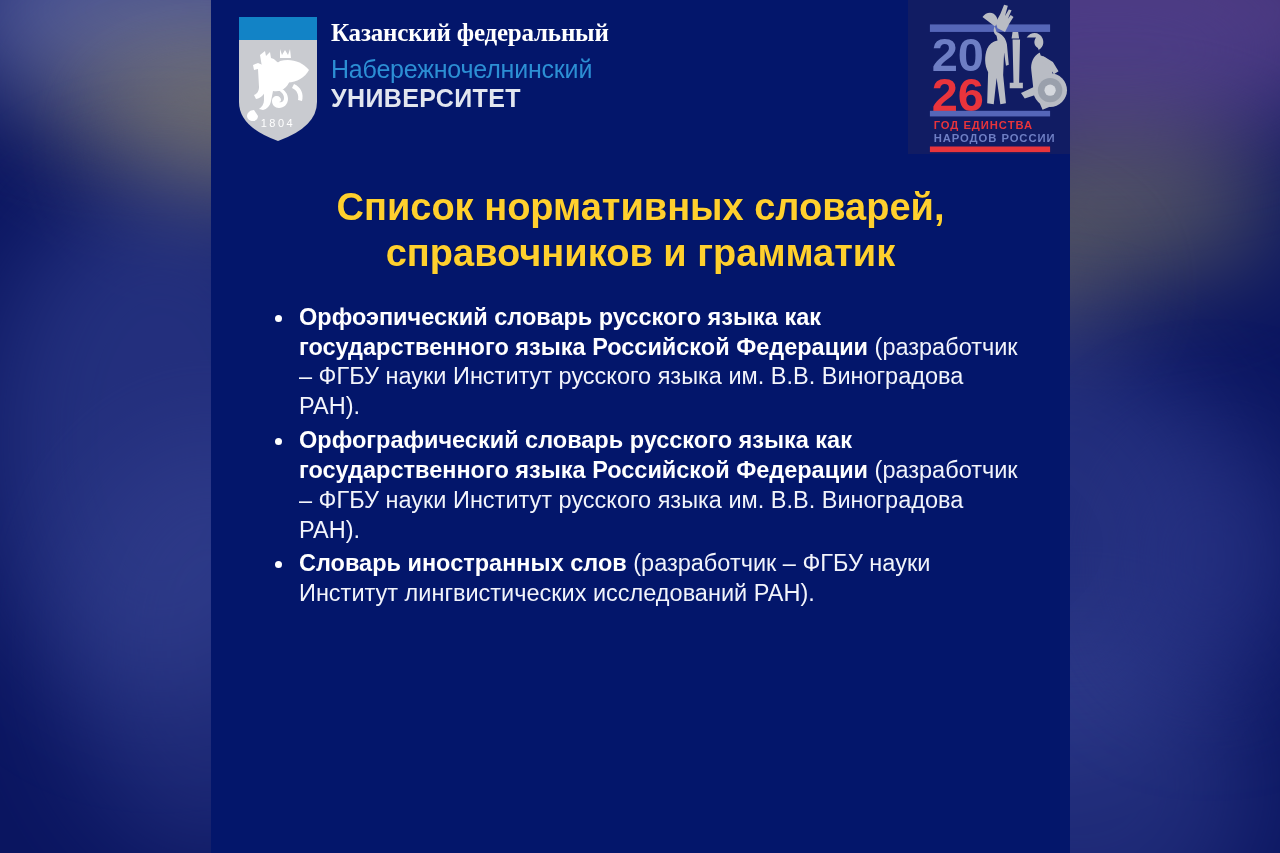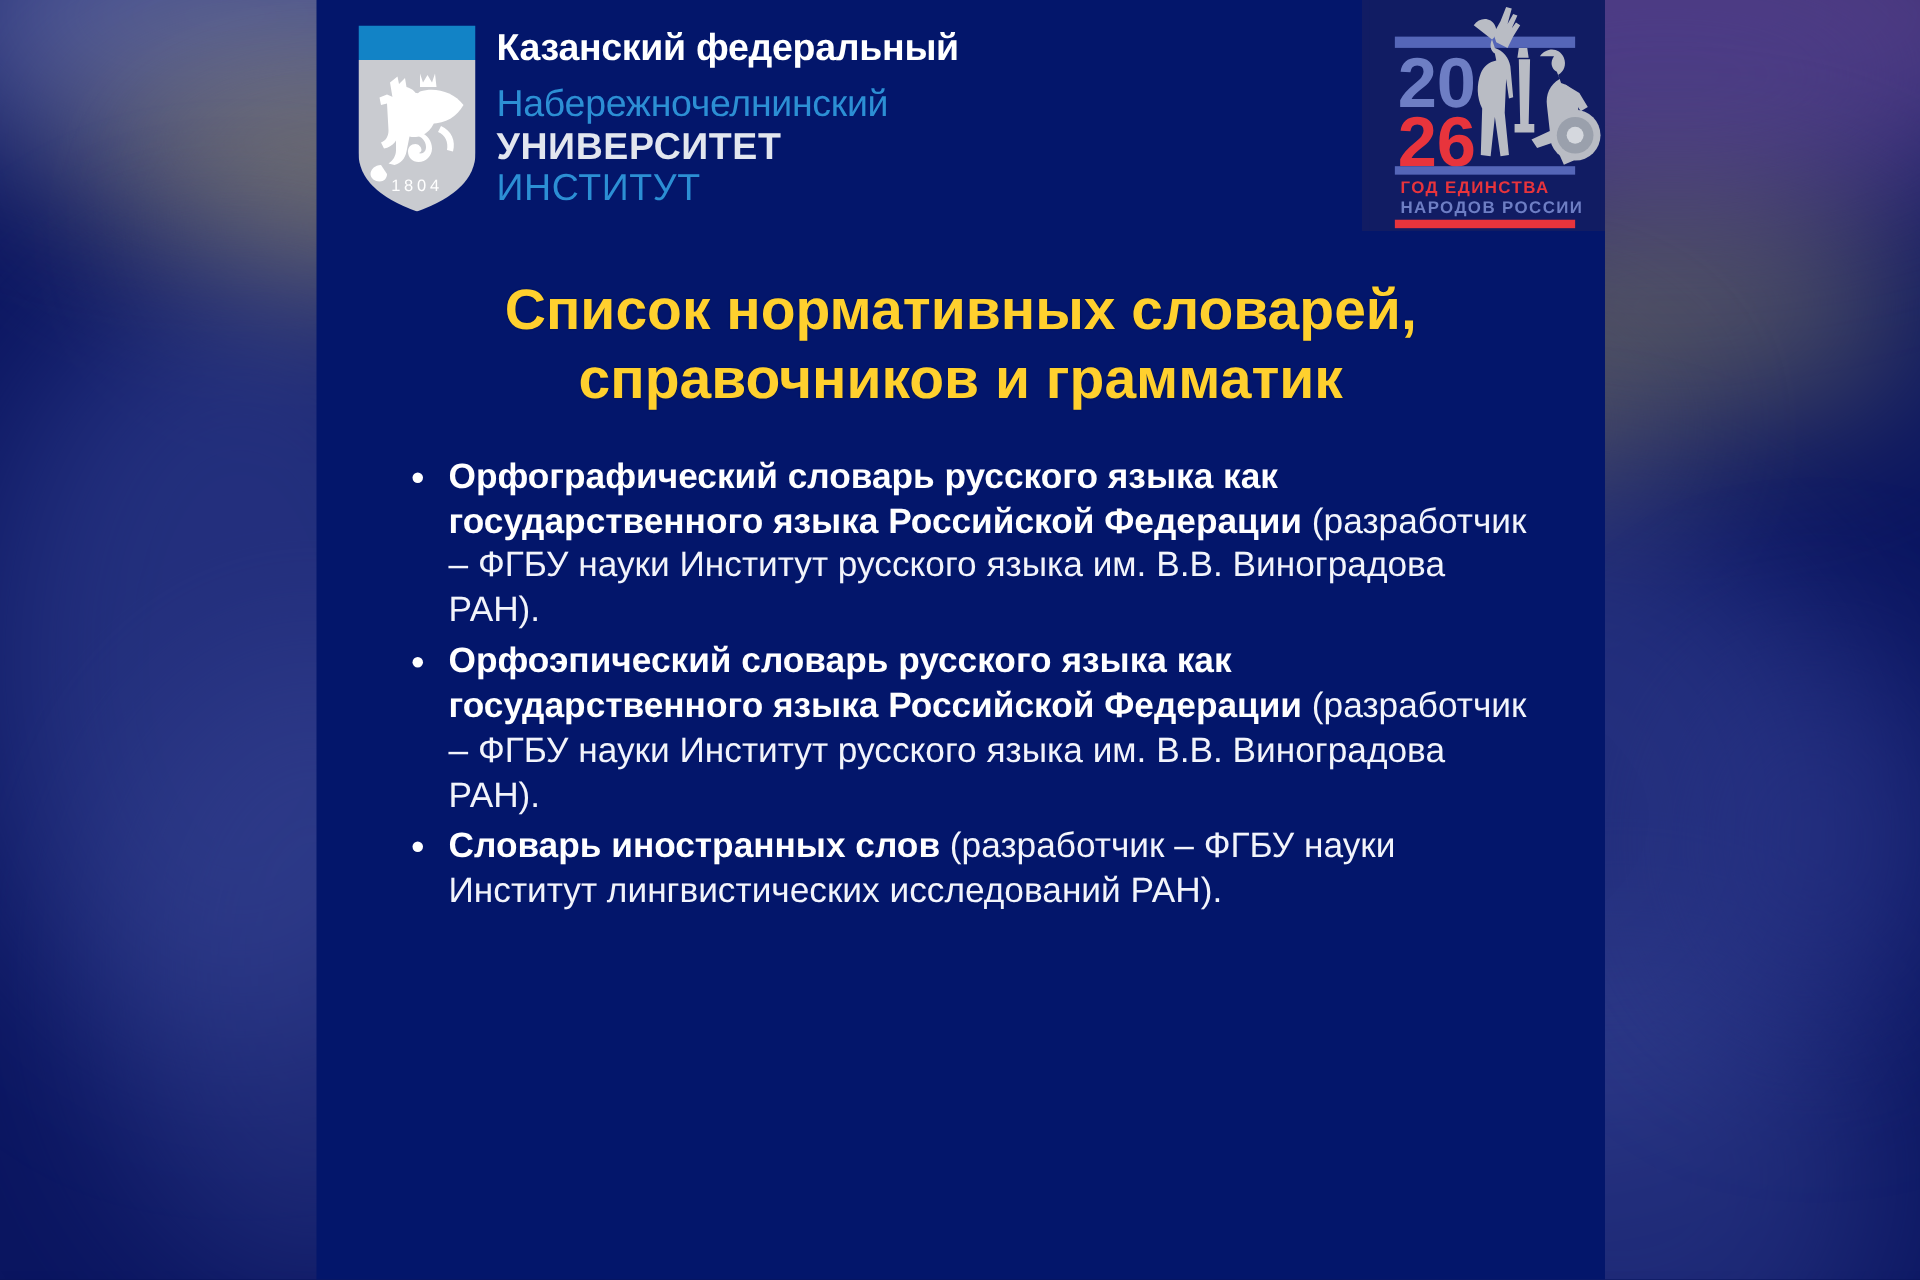--- a/index.html
+++ b/index.html
@@ -57,20 +57,21 @@
   #kfu-text {
     position:absolute;
     left:120px; top:20px;
     line-height:1.0;
   }
   #kfu-line1 {
     display:block;
     font-size:25px; font-weight:bold; color:#ffffff;
     letter-spacing:-.2px;
     white-space:nowrap;
+    font-family:Liberation Serif, serif;
   }
   #kfu-line2 {
     display:block;
     font-size:25px; font-weight:bold; color:#e2e6ef;
     letter-spacing:.4px;
     margin-top:4px;
     white-space:nowrap;
   }
   #kfu-line3 {
     display:block;
@@ -190,21 +191,20 @@
           </g>
           <text x="42" y="113" text-anchor="middle" font-family="Liberation Sans, sans-serif" font-size="11" letter-spacing="2.5" fill="#ffffff">1804</text>
         </g>
       </svg>
     </div>
 
     <div id="kfu-text">
       <span id="kfu-line1">Казанский федеральный</span>
       <span id="kfu-line3">Набережночелнинский</span>
       <span id="kfu-line2">УНИВЕРСИТЕТ</span>
-      <span id="kfu-line4">ИНСТИТУТ</span>
     </div>
 
     <div id="emblem">
       <svg viewBox="0 0 164 164" xmlns="http://www.w3.org/2000/svg">
         <rect x="0" y="0" width="164" height="164" fill="#111c63"></rect>
 
         <rect x="18" y="26" width="128" height="8" fill="#5566b8"></rect>
 
         <text x="20" y="76" font-family="Liberation Sans, sans-serif" font-size="50" font-weight="bold" fill="#6e7ec4">20</text>
 
@@ -247,26 +247,26 @@
 
   <h1 id="title">
     <span>Список нормативных словарей,</span><br>
     <span>справочников и грамматик</span>
   </h1>
 
   <ul id="list">
 
     <li class="item">
       <span class="dot"></span>
-      <b>Орфографический словарь русского языка как государственного языка Российской Федерации</b><span class="rest"> (разработчик – ФГБУ науки Институт русского языка им. В.В. Виноградова РАН).</span>
+      <b>Орфоэпический словарь русского языка как государственного языка Российской Федерации</b><span class="rest"> (разработчик – ФГБУ науки Институт русского языка им. В.В. Виноградова РАН).</span>
     </li>
 
     <li class="item">
       <span class="dot"></span>
-      <b>Орфоэпический словарь русского языка как государственного языка Российской Федерации</b><span class="rest"> (разработчик – ФГБУ науки Институт русского языка им. В.В. Виноградова РАН).</span>
+      <b>Орфографический словарь русского языка как государственного языка Российской Федерации</b><span class="rest"> (разработчик – ФГБУ науки Институт русского языка им. В.В. Виноградова РАН).</span>
     </li>
 
     <li class="item">
       <span class="dot"></span>
       <b>Словарь иностранных слов</b><span class="rest"> (разработчик – ФГБУ науки Институт лингвистических исследований РАН).</span>
     </li>
 
 
   </ul>
 </div>

